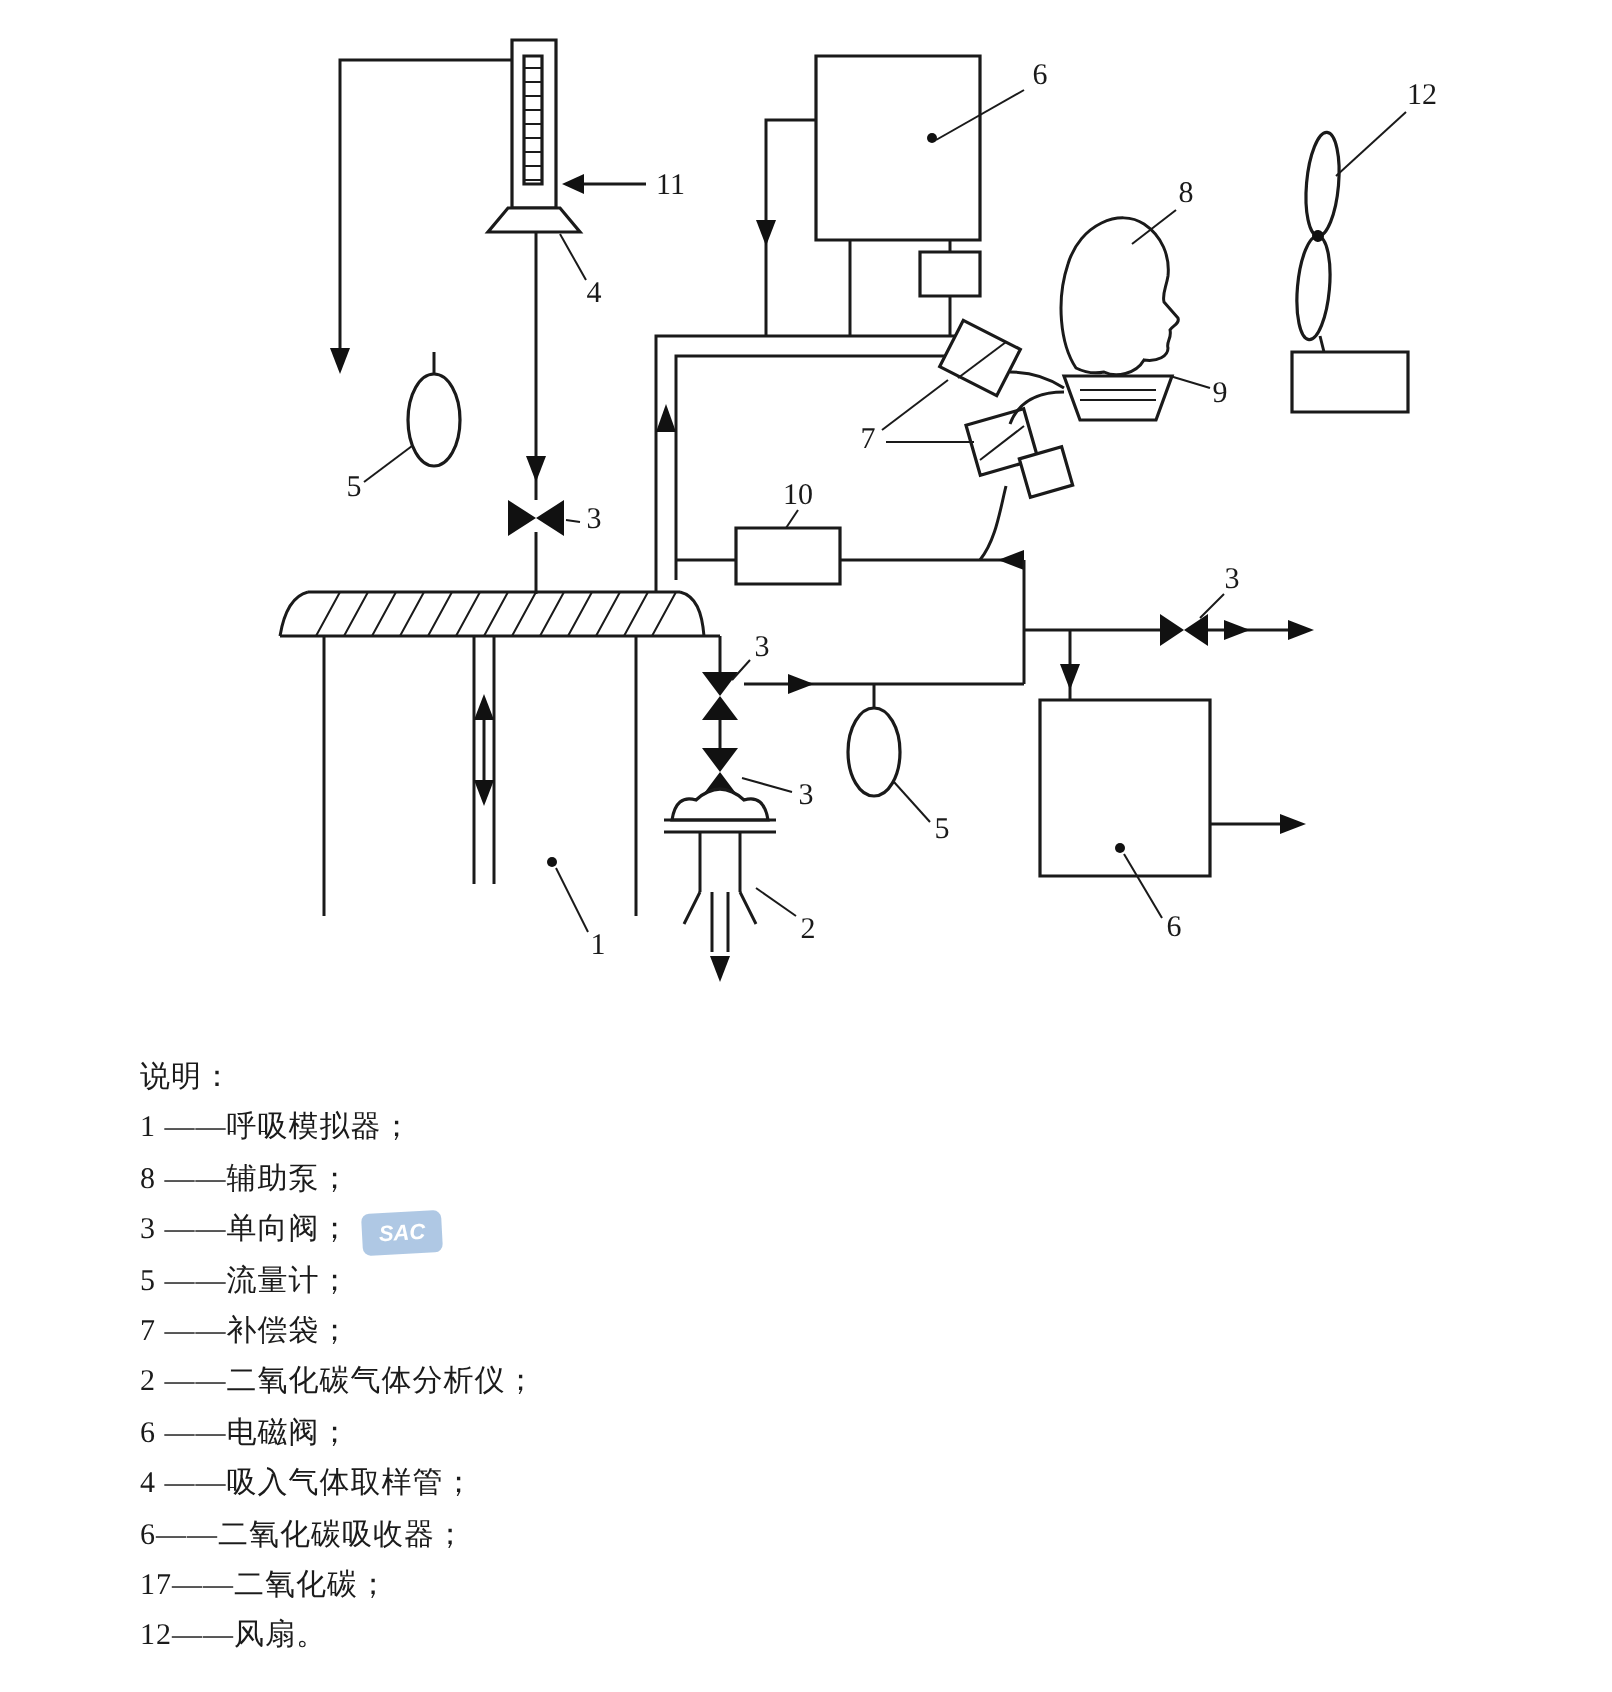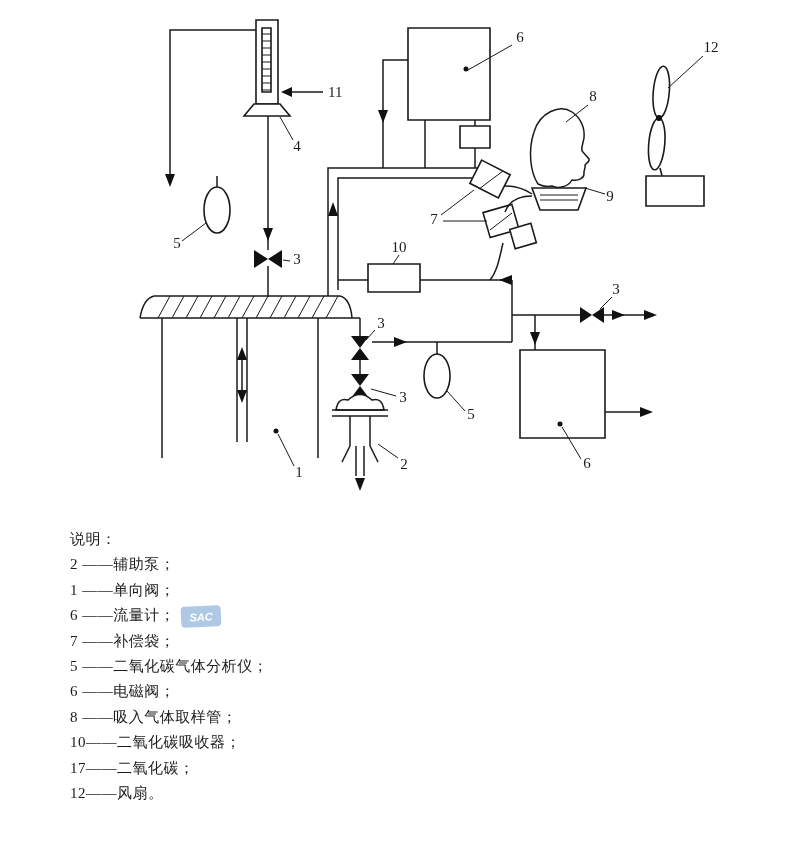--- a/index.html
+++ b/index.html
@@ -218,25 +218,26 @@
     <text class="callout" x="711" y="52" text-anchor="middle">12</text>
 
   </svg>
 
   <div class="watermark">
     <span>SAC</span>
   </div>
 
   <div class="legend">
     <div class="lg-line">说明：</div>
-    <div class="lg-line">2 ——辅助泵；</div>
-    <div class="lg-line">1 ——单向阀；</div>
-    <div class="lg-line">6 ——流量计；</div>
+    <div class="lg-line">1 ——呼吸模拟器；</div>
+    <div class="lg-line">8 ——辅助泵；</div>
+    <div class="lg-line">3 ——单向阀；</div>
+    <div class="lg-line">5 ——流量计；</div>
     <div class="lg-line">7 ——补偿袋；</div>
-    <div class="lg-line">5 ——二氧化碳气体分析仪；</div>
+    <div class="lg-line">2 ——二氧化碳气体分析仪；</div>
     <div class="lg-line">6 ——电磁阀；</div>
-    <div class="lg-line">8 ——吸入气体取样管；</div>
-    <div class="lg-line">10——二氧化碳吸收器；</div>
+    <div class="lg-line">4 ——吸入气体取样管；</div>
+    <div class="lg-line">6——二氧化碳吸收器；</div>
     <div class="lg-line">17——二氧化碳；</div>
     <div class="lg-line">12——风扇。</div>
   </div>
 
 </div>
 
 </body></html>

